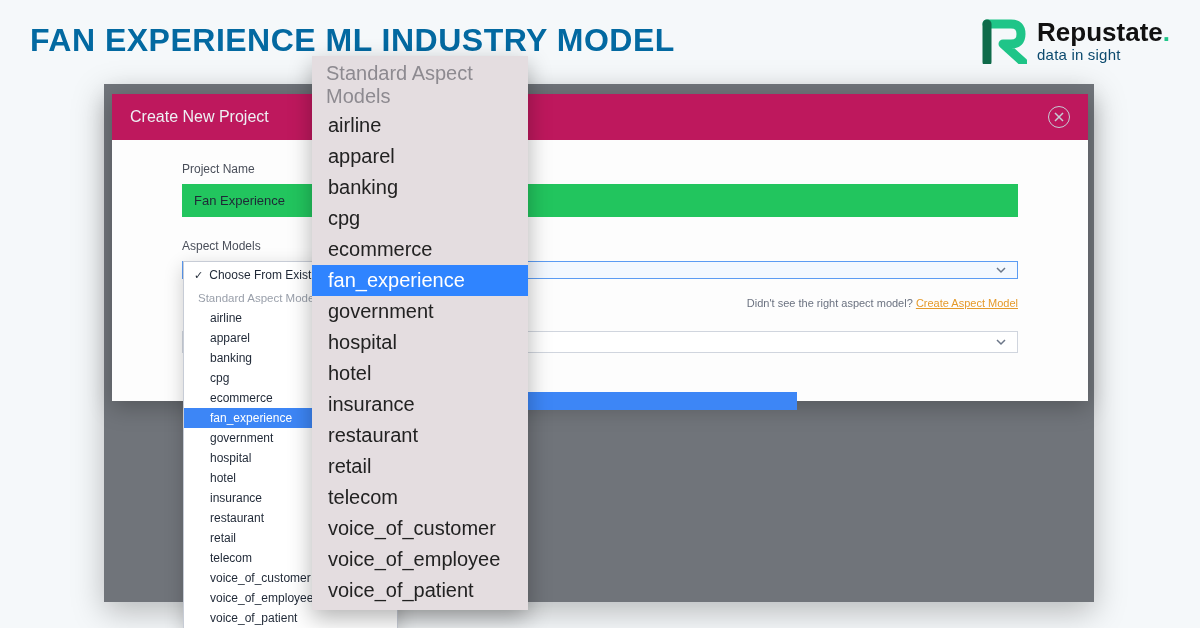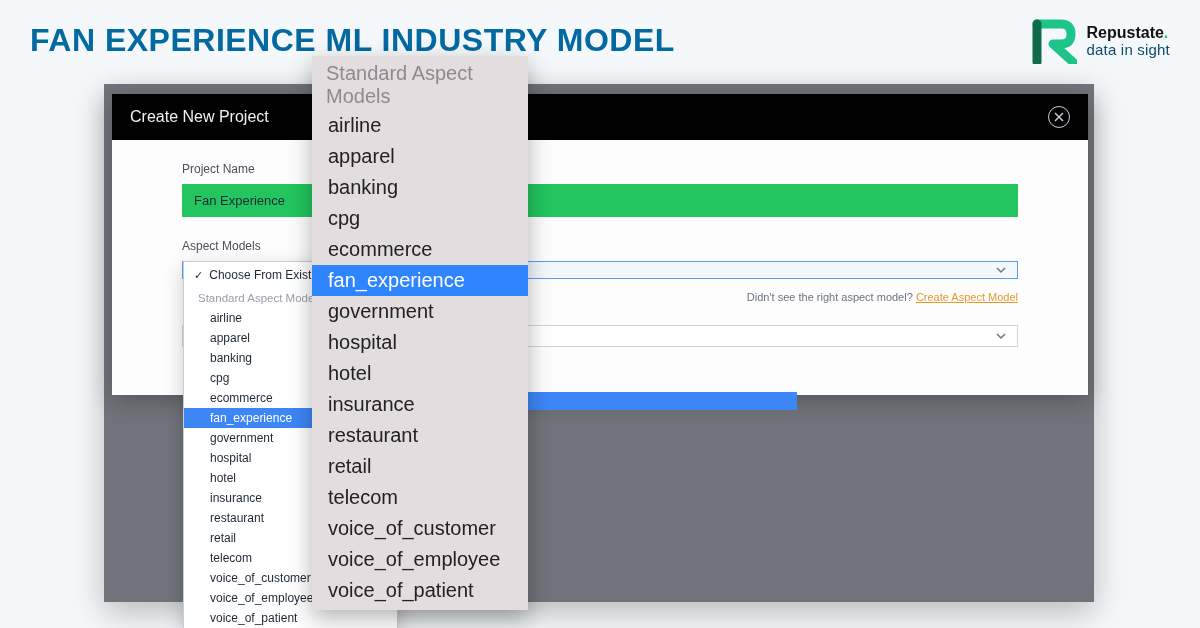--- a/index.html
+++ b/index.html
@@ -23,40 +23,40 @@
   .logo-wrap {
     position: absolute;
     top: 18px;
     right: 30px;
     display: flex;
     align-items: center;
     gap: 10px;
   }
   .logo-mark { width: 46px; height: 46px; }
   .logo-text { line-height: 1.05; }
-  .logo-name { font-size: 16px; font-weight: 700; color: #111; }
+  .logo-name { font-size: 26px; font-weight: 700; color: #111; }
   .logo-dot { color: #1fc588; }
   .logo-tag { font-size: 15px; color: #0c4a6e; letter-spacing: 0.2px; }
 
   .modal-backdrop {
     position: absolute;
     top: 84px; left: 104px;
     width: 990px; height: 518px;
     background: rgba(40,44,54,0.65);
     box-shadow: 0 10px 30px rgba(0,0,0,0.25);
   }
   .modal {
     position: absolute;
     top: 94px; left: 112px;
     width: 976px;
     background: #fff;
     box-shadow: 0 6px 22px rgba(0,0,0,0.25);
   }
   .modal-header {
-    background: #000000;
+    background: #be185d;
     color: #eef0f4;
     display: flex;
     align-items: center;
     justify-content: space-between;
     padding: 12px 18px;
     font-size: 16px;
   }
   .close-btn {
     width: 22px; height: 22px;
     border: 1.5px solid #c7ccd6;
@@ -99,21 +99,21 @@
     position: absolute;
     right: 10px;
     top: 50%;
     transform: translateY(-50%);
     color: #6b7688;
   }
   .hint-row {
     text-align: right;
     font-size: 11px;
     color: #6b7280;
-    margin-top: 12px;
+    margin-top: 18px;
     margin-bottom: 22px;
   }
   .hint-link { color: #e59a2a; text-decoration: underline; cursor: pointer; }
   .second-select {
     width: 100%;
     border: 1px solid #d0d5de;
     background: #fff;
     padding: 10px 12px;
     position: relative;
     margin-bottom: 20px;

